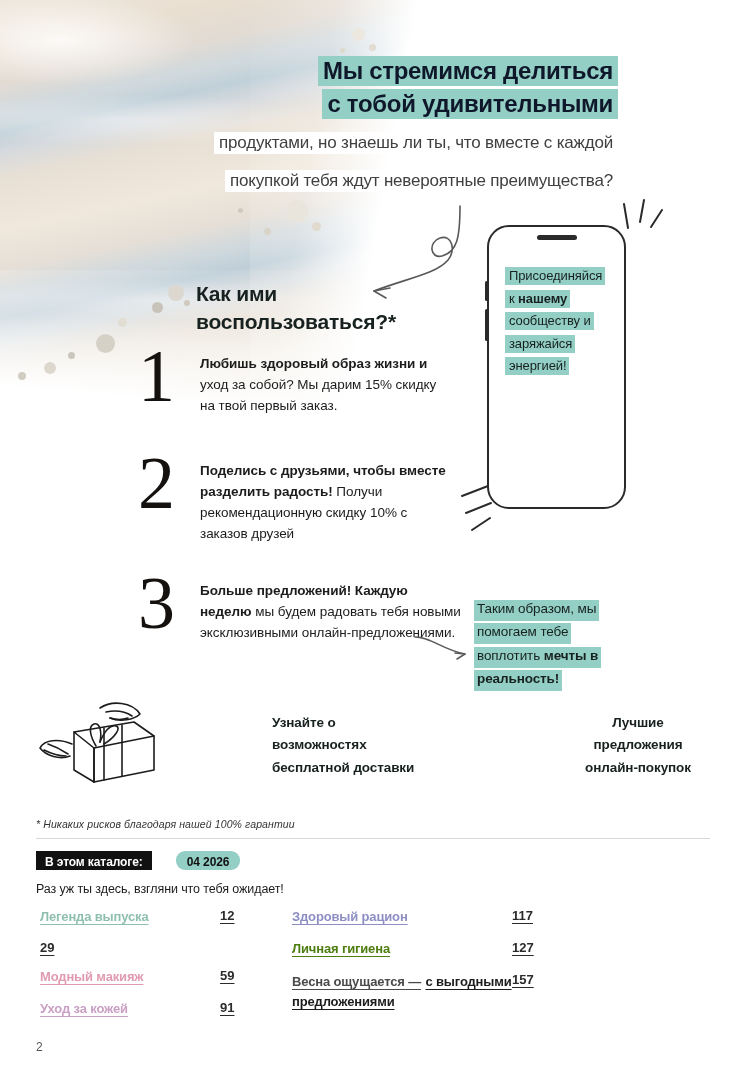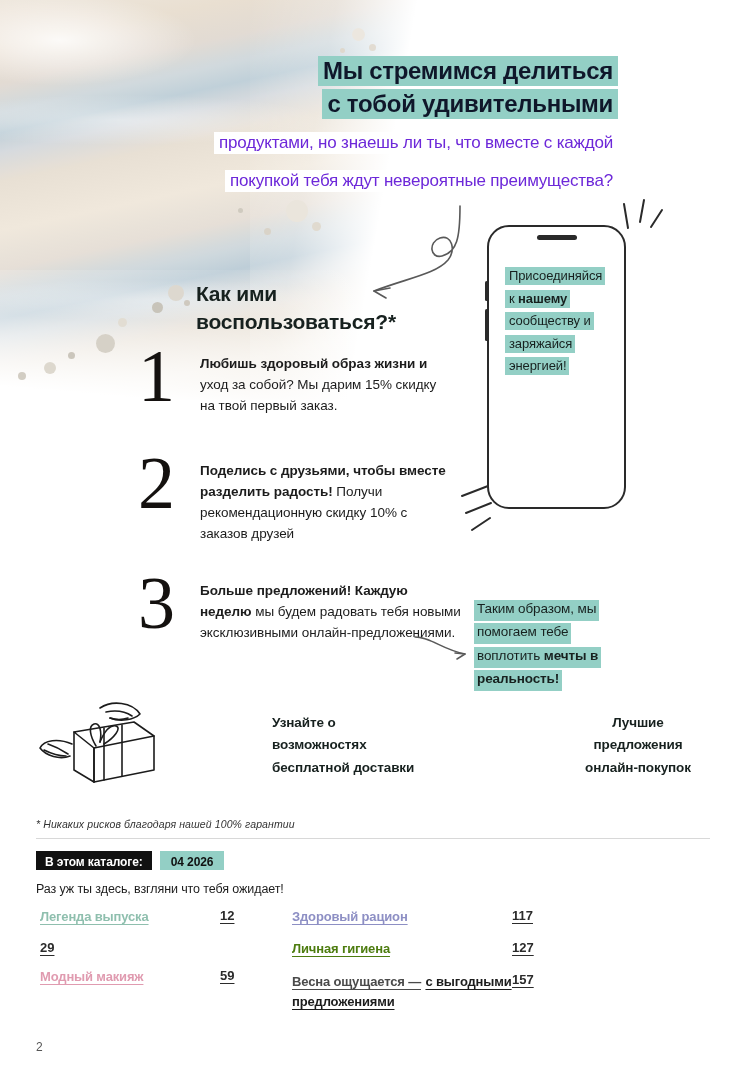--- a/index.html
+++ b/index.html
@@ -53,21 +53,21 @@
   .bubble{position:absolute;border-radius:50%;}
 
   
   .headline{
     position:absolute;font-weight:bold;font-size:24px;letter-spacing:-.3px;line-height:1.35;
     color:#0f172a;text-align:right;
   }
   .hl{background:#93cfc5;padding:1px 5px 2px 5px;box-decoration-break:clone;-webkit-box-decoration-break:clone;}
   .hl-white{background:#ffffff;padding:1px 5px 2px 5px;box-decoration-break:clone;-webkit-box-decoration-break:clone;}
   .subhead{
-    position:absolute;font-size:17px;line-height:1.75;color:#6d28d9;text-align:right;letter-spacing:-.2px;
+    position:absolute;font-size:17px;line-height:1.75;color:#404040;text-align:right;letter-spacing:-.2px;
   }
 
   .howto{position:absolute;left:196px;top:280px;font-weight:bold;font-size:21px;line-height:1.35;color:#17211f;letter-spacing:-.2px;}
 
   .step{position:absolute;}
   .step .num{
     position:absolute;left:0;top:0;font-family:"Liberation Serif","DejaVu Serif",serif;
     font-size:74px;line-height:.78;color:#14110f;font-weight:400;
   }
   .step .body{position:absolute;left:62px;top:6px;width:250px;font-size:13.5px;line-height:1.55;color:#1c1c1c;letter-spacing:-.05px;}
@@ -88,21 +88,21 @@
   .teal-box b{font-weight:bold;}
 
   
   .feature{position:absolute;font-weight:bold;font-size:13.5px;line-height:1.65;color:#17211f;letter-spacing:-.1px;}
 
   .footnote{position:absolute;left:36px;top:818px;font-style:italic;font-size:10.5px;color:#333;letter-spacing:.1px;}
   .rule{position:absolute;left:36px;top:838px;width:674px;height:1px;background:#d8d8d8;}
 
   .cat-tag{position:absolute;left:36px;top:851px;display:flex;align-items:stretch;height:19px;}
   .cat-tag .lbl{background:#111;color:#fff;font-weight:bold;font-size:12px;padding:2px 9px 0 9px;display:flex;align-items:center;letter-spacing:-.1px;}
-  .cat-tag .val{background:#93cfc5;color:#111;font-weight:bold;font-size:12px;padding:2px 11px 0 11px;display:flex;align-items:center;margin-left:8px;letter-spacing:-.1px;}
+  .cat-tag .val{background:#93cfc5;color:#111;font-weight:bold;font-size:12px;padding:2px 11px 0 11px;display:flex;align-items:center;margin-left:24px;letter-spacing:-.1px;border-radius:9px;}
 
   .cat-sub{position:absolute;left:36px;top:882px;font-size:12.5px;color:#1c1c1c;letter-spacing:-.1px;}
 
   .toc{position:absolute;top:908px;}
   .toc-row{display:flex;align-items:flex-start;margin-bottom:13px;}
   .toc-title{font-weight:bold;font-size:13px;line-height:1.45;letter-spacing:-.15px;
     text-decoration:underline;text-underline-offset:2.5px;text-decoration-thickness:1.2px;}
   .toc-page{font-size:13px;font-weight:bold;color:#2b2b2b;text-decoration:underline;
     text-underline-offset:2.5px;text-decoration-thickness:1.2px;}
 
@@ -257,20 +257,24 @@
       <a class="toc-title" style="color:#8fbfae;width:180px;">Легенда выпуска</a>
       <span class="toc-page">12</span>
     </div>
     <div class="toc-row">
       <span class="toc-page">29</span>
     </div>
     <div class="toc-row">
       <a class="toc-title" style="color:#e09bb0;width:180px;">Модный макияж</a>
       <span class="toc-page">59</span>
     </div>
+    <div class="toc-row">
+      <a class="toc-title" style="color:#c9a0c4;width:180px;">Уход за кожей</a>
+      <span class="toc-page">91</span>
+    </div>
   </div>
 
   <div class="toc" style="left:292px;width:265px;">
     <div class="toc-row">
       <a class="toc-title" style="color:#8d8fc4;width:220px;">Здоровый рацион</a>
       <span class="toc-page">117</span>
     </div>
     <div class="toc-row">
       <a class="toc-title" style="color:#4d7c0f;width:220px;">Личная гигиена</a>
       <span class="toc-page">127</span>

